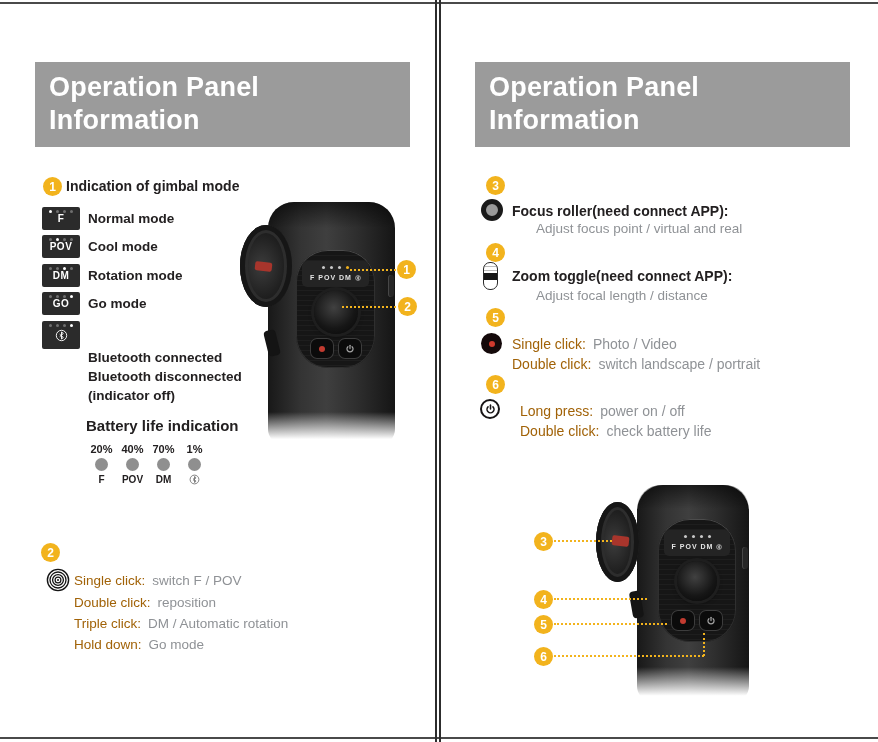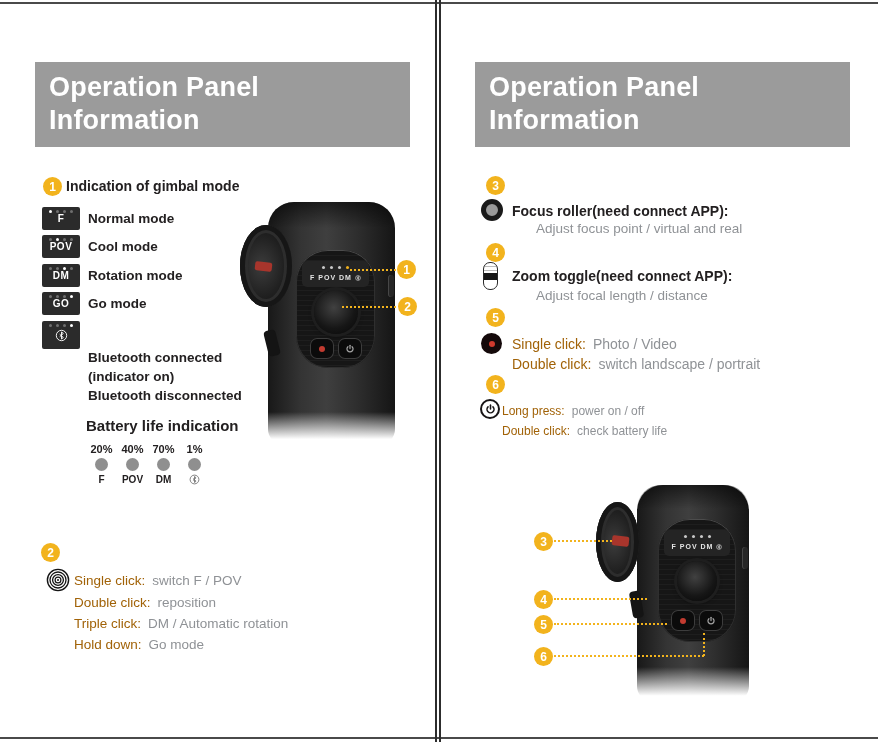--- a/index.html
+++ b/index.html
@@ -181,22 +181,22 @@
         <i></i>
         <i class="on"></i>
       </div>
     <svg viewBox="0 0 14 14" width="13" height="13">
       <circle cx="7" cy="7" r="5.6" fill="none" stroke="#ffffff" stroke-width="1"></circle>
       <path d="M7 3.2 V10.8 L9 9.2 L5 5.6 M7 3.2 L9 4.8 L5 8.4" fill="none" stroke="#ffffff" stroke-width="1" stroke-linejoin="round"></path>
     </svg>
   </div>
   <div class="bt-lines">
     <div>Bluetooth connected</div>
-    <div>(indicator on)</div>
     <div>Bluetooth disconnected</div>
+    <div>(indicator off)</div>
   </div>
 
   <div class="bat-title" style="left: 86px; top: 417px;">Battery life indication</div>
   <div class="bat-grid">
     <div class="bat-col">
       <div class="pct">20%</div>
       <div class="dot"></div>
       <div class="lbl">F</div>
     </div>
     <div class="bat-col">
@@ -335,21 +335,21 @@
 
   <div class="badge" style="left:486px;top:375px;">
     <span>6</span>
   </div>
   <div class="pwr-icon" style="left:480px;top:399px;">
     <svg viewBox="0 0 24 24" width="11" height="11">
       <path d="M12 2.5v8.5" stroke="#171415" stroke-width="3.4" stroke-linecap="round" fill="none"></path>
       <path d="M6.6 6.2a7.6 7.6 0 1 0 10.8 0" fill="none" stroke="#171415" stroke-width="3.4" stroke-linecap="round"></path>
     </svg>
   </div>
-  <div class="kv-list" style="left:502px;top:401px;font-size:12px;">
+  <div class="kv-list" style="left:520px;top:401px;font-size:14px;">
     <div class="kv" style="height:20px;">
       <span class="k">Long press:</span>
       <span class="v">power on / off</span>
     </div>
     <div class="kv" style="height:20px;">
       <span class="k">Double click:</span>
       <span class="v">check battery life</span>
     </div>
   </div>
 

